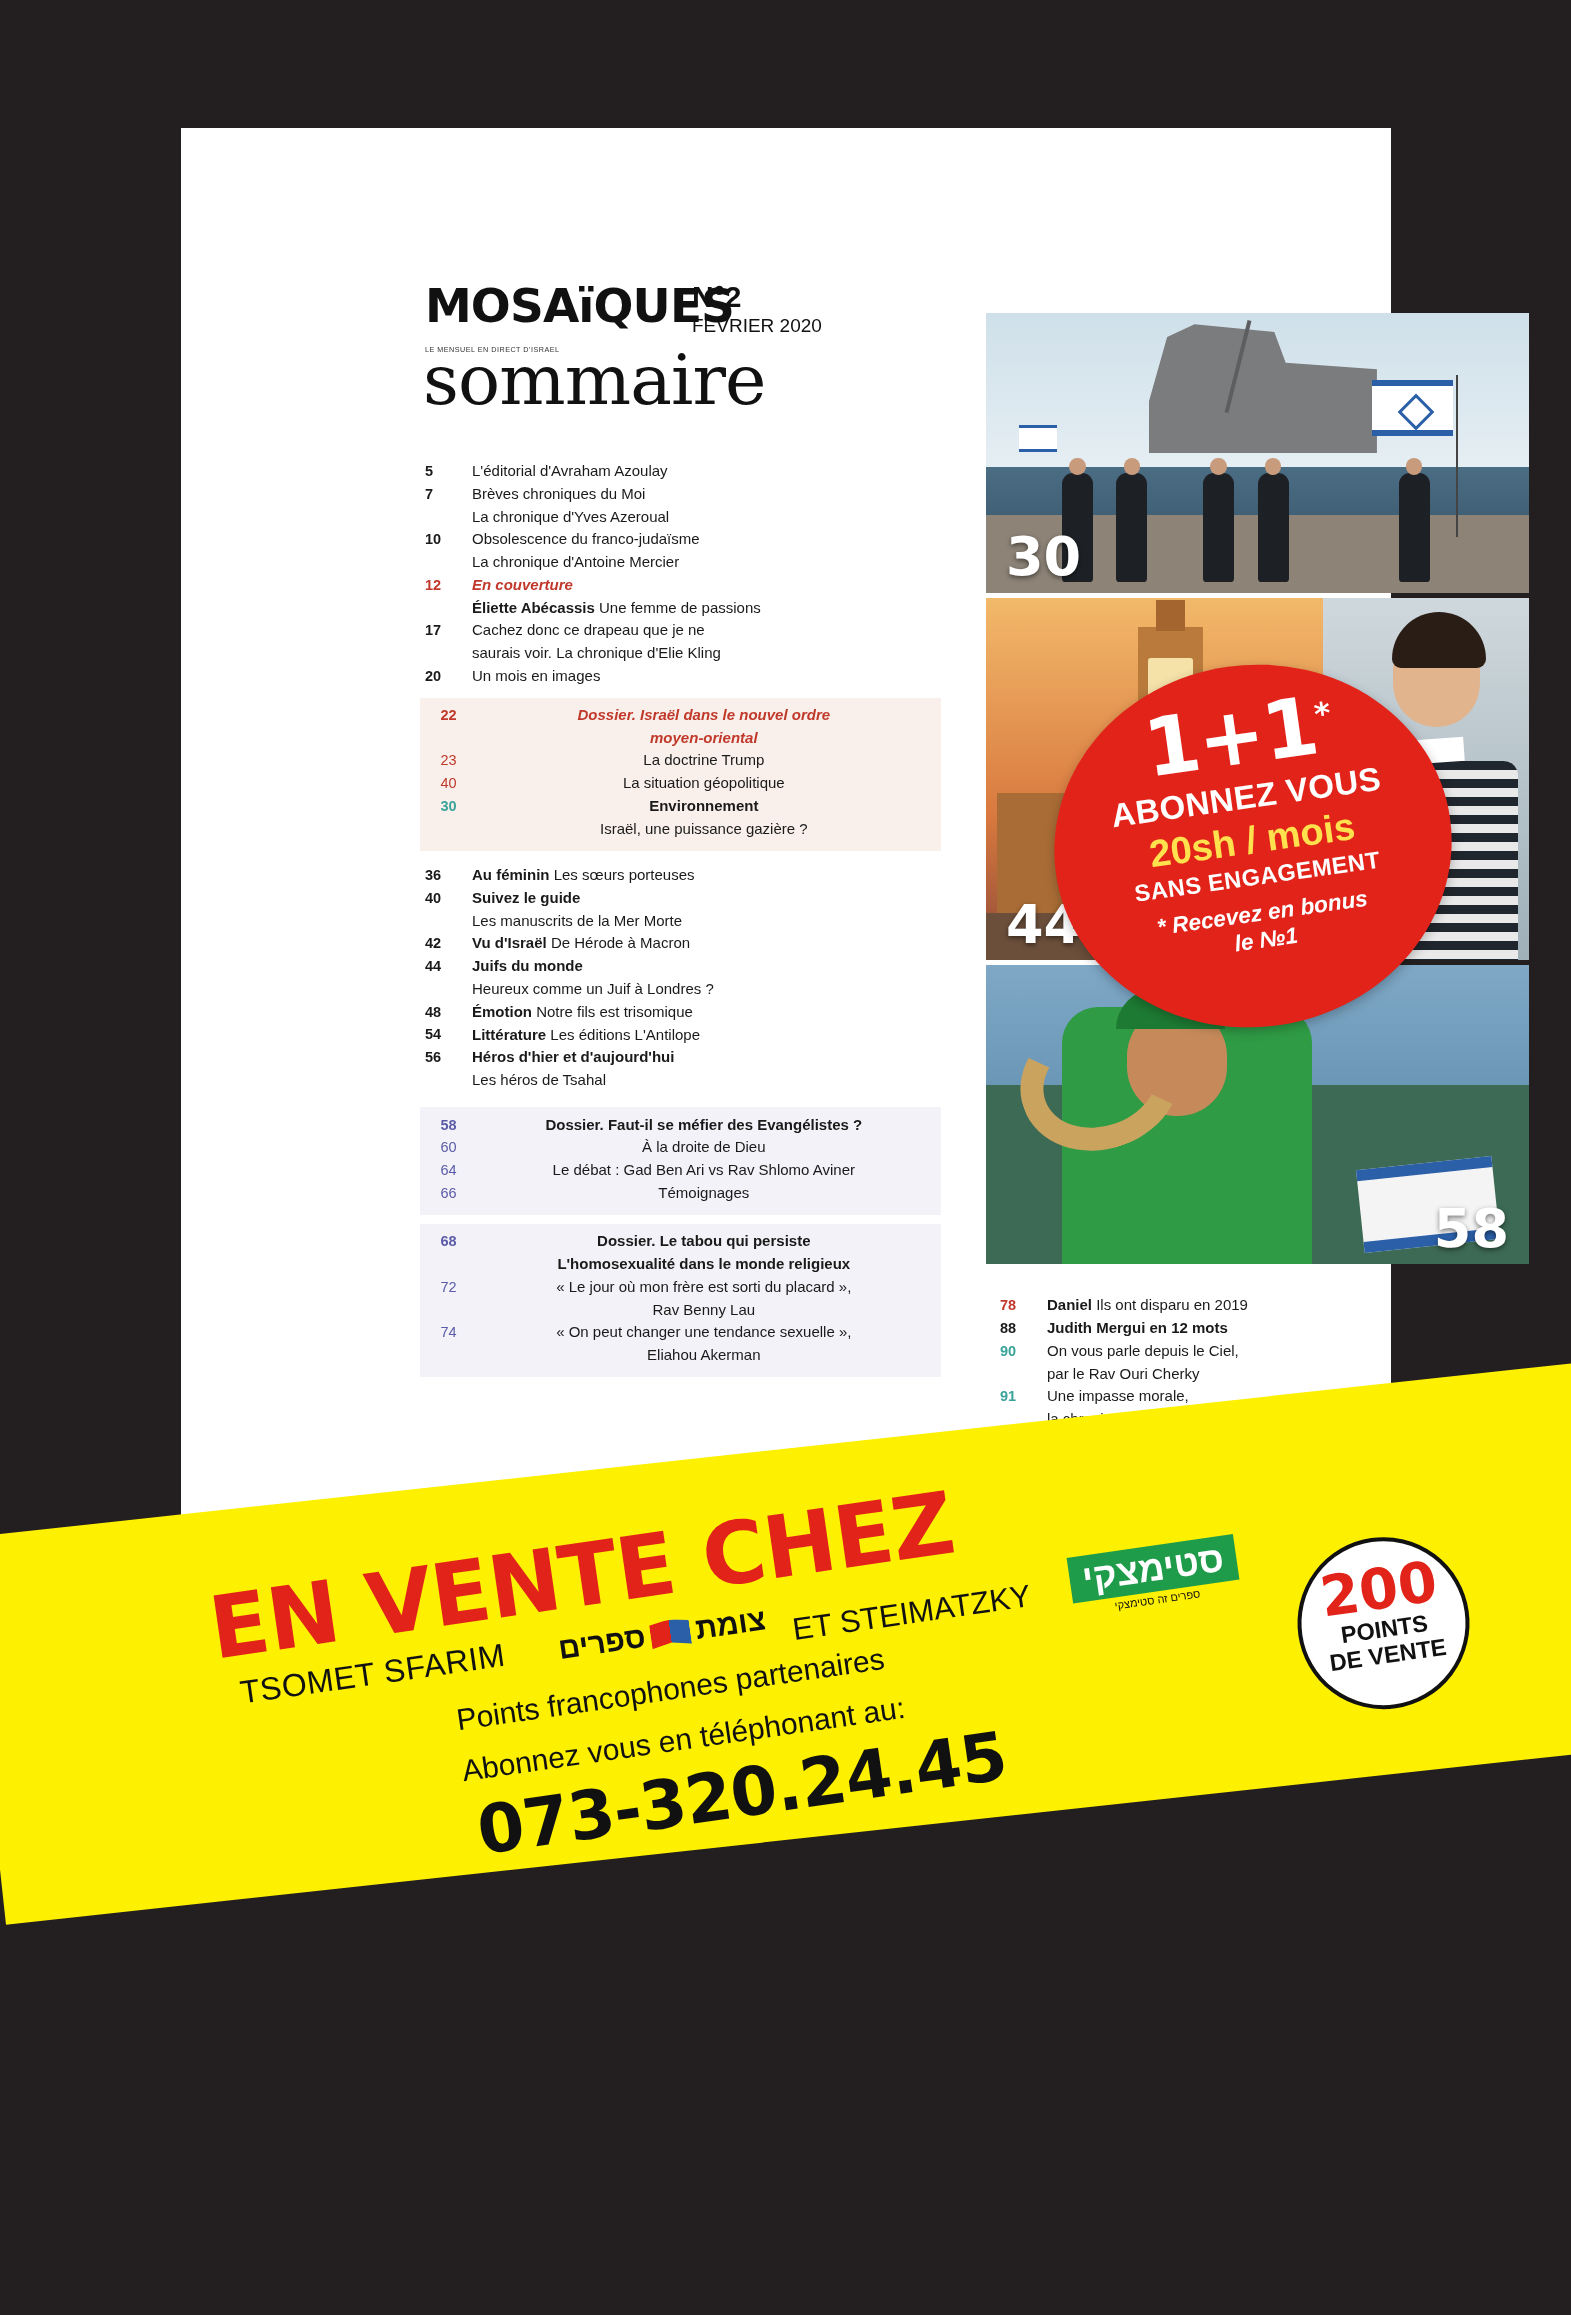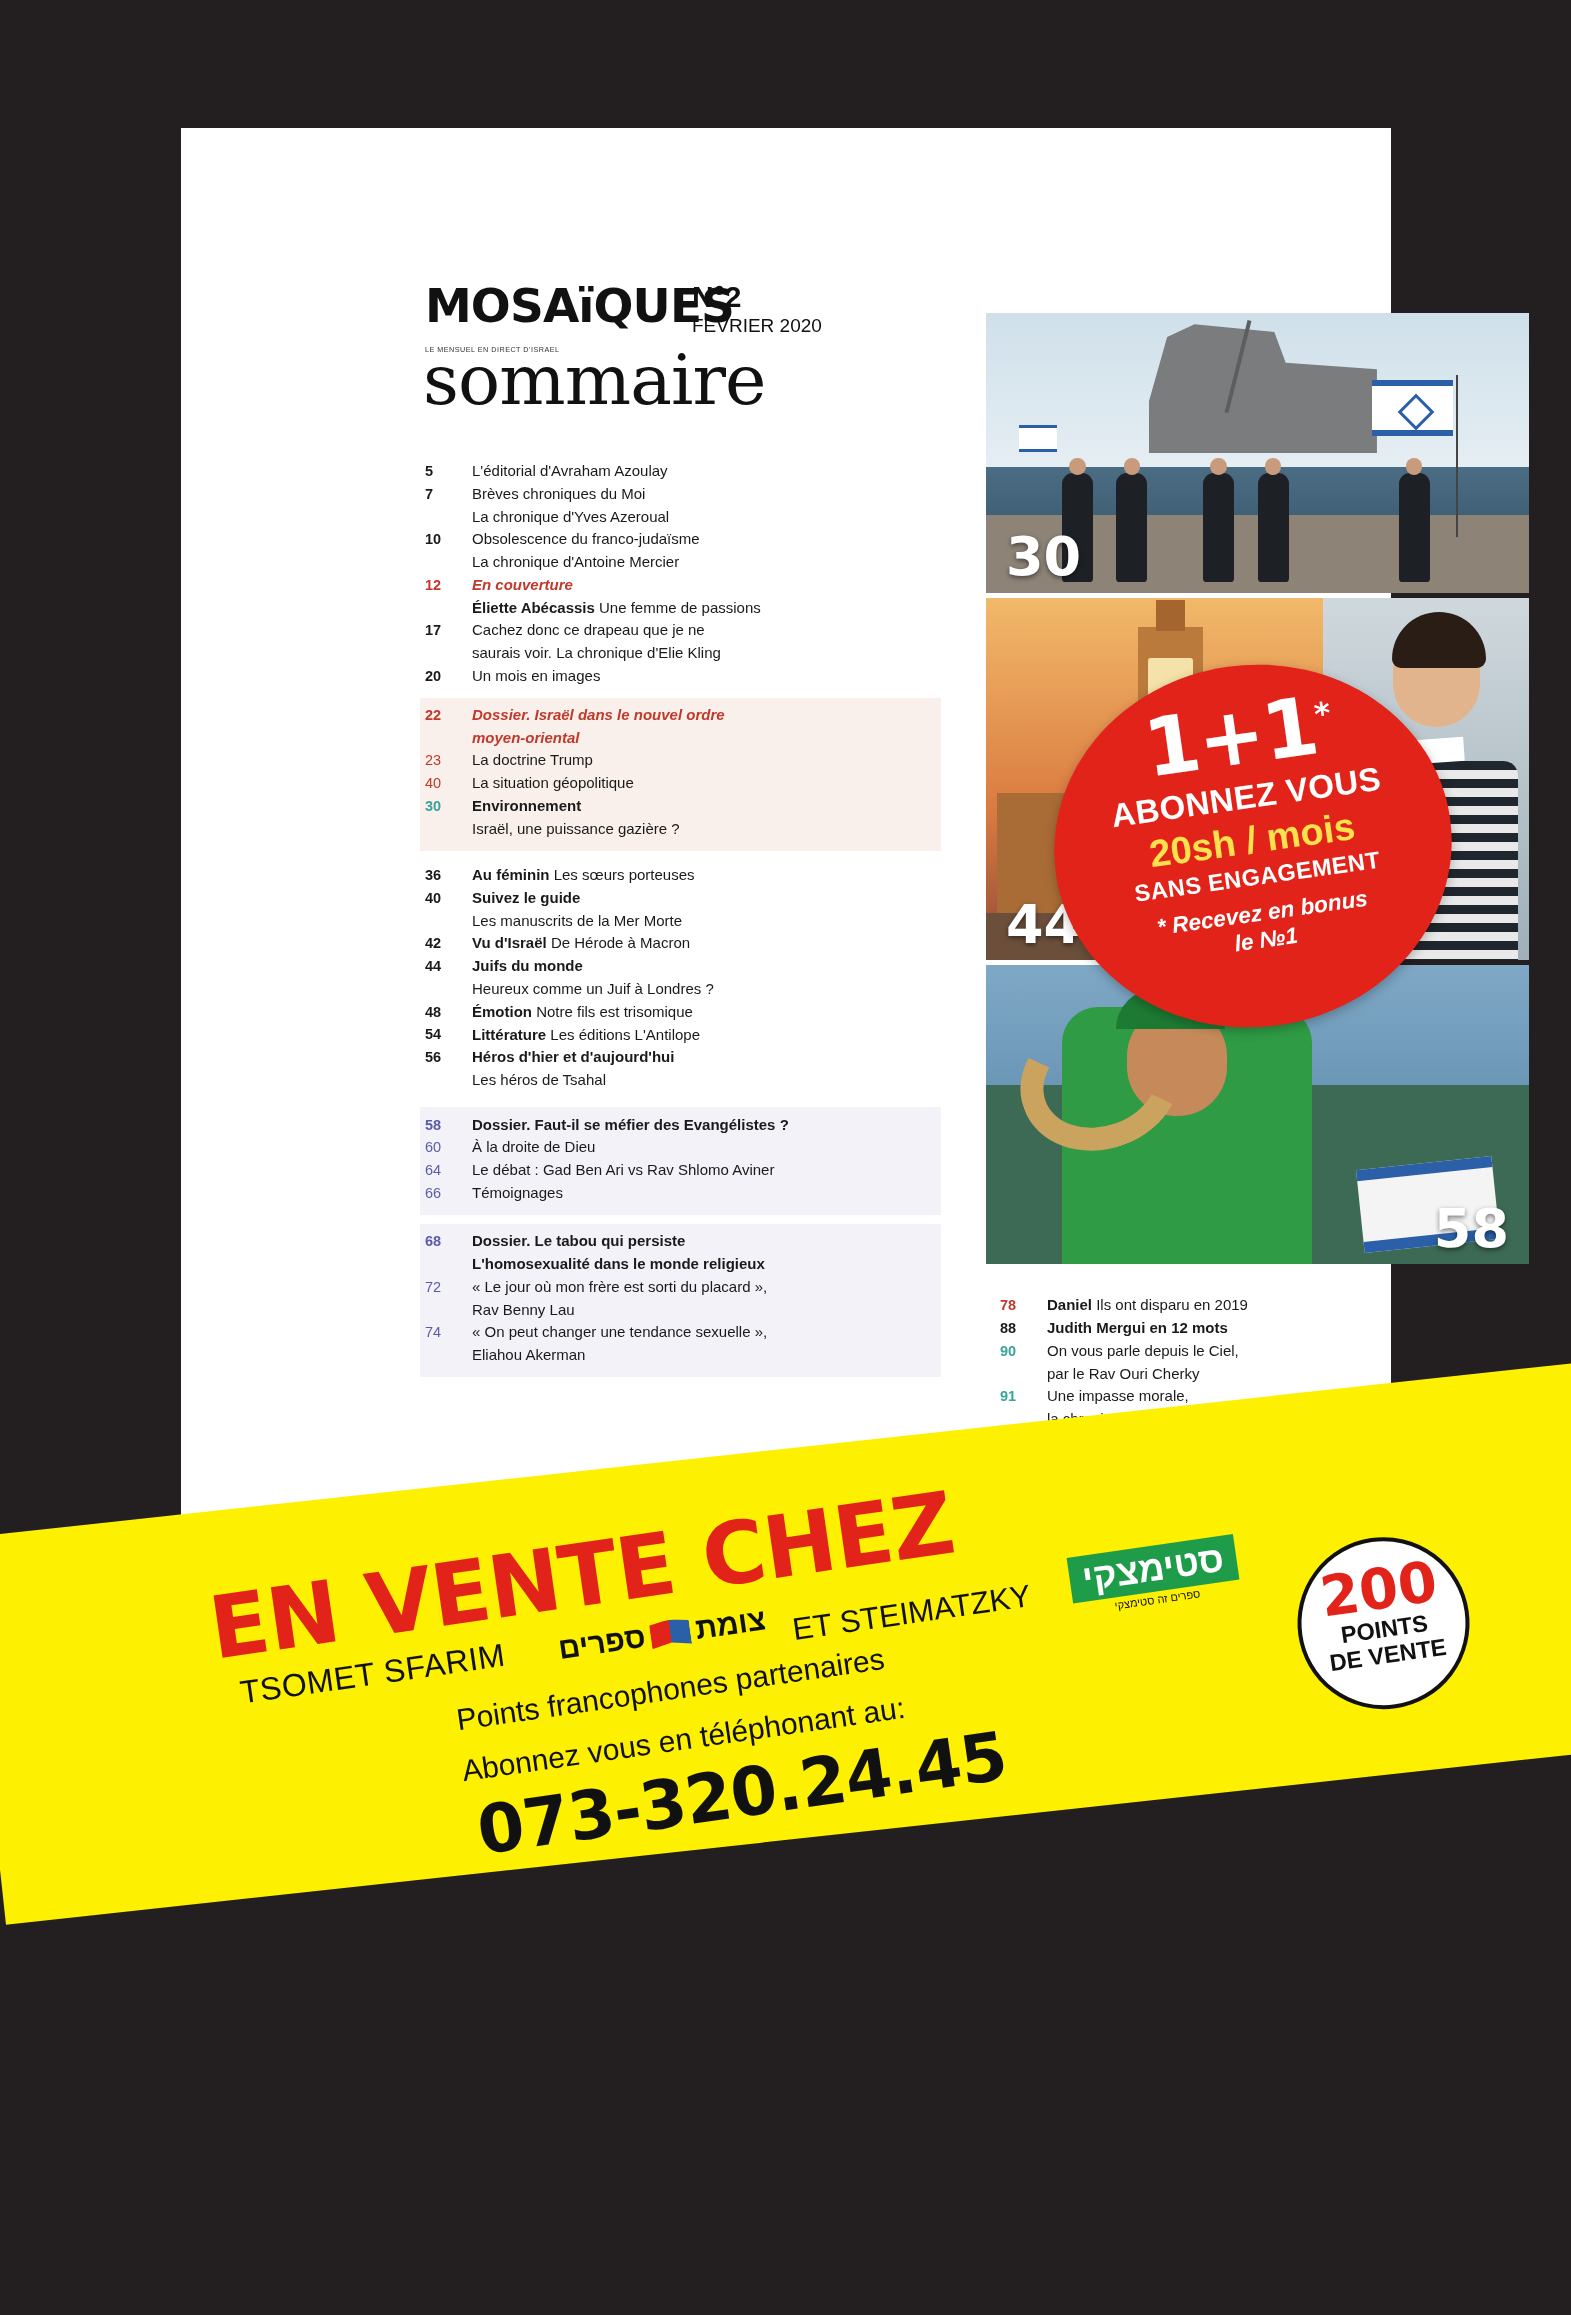--- a/index.html
+++ b/index.html
@@ -47,21 +47,21 @@
     font-weight:normal;
     color:#111;
     letter-spacing:-0.9px;
     line-height:1;
   }
 
   
   #toc-left {
     position:absolute; left:244px; top:333px; width:516px;
   }
-  .toc-block { position:relative; }
+  .toc-block { position:relative;text-align:center; }
   .toc-block.highlight { background:#faf0eb; padding:7.2px 5.4px 9px 5.4px; margin-left:-5.4px; }
   .toc-block.highlight-blue { background:#f2f2f8; padding:7.2px 5.4px 9px 5.4px; margin-left:-5.4px; }
   .toc-row {
     display:flex;
     align-items:flex-start;
     margin-bottom:2.7px;
     font-size:15px;
     line-height:1.33;
     color:#1a1a1a;
   }

